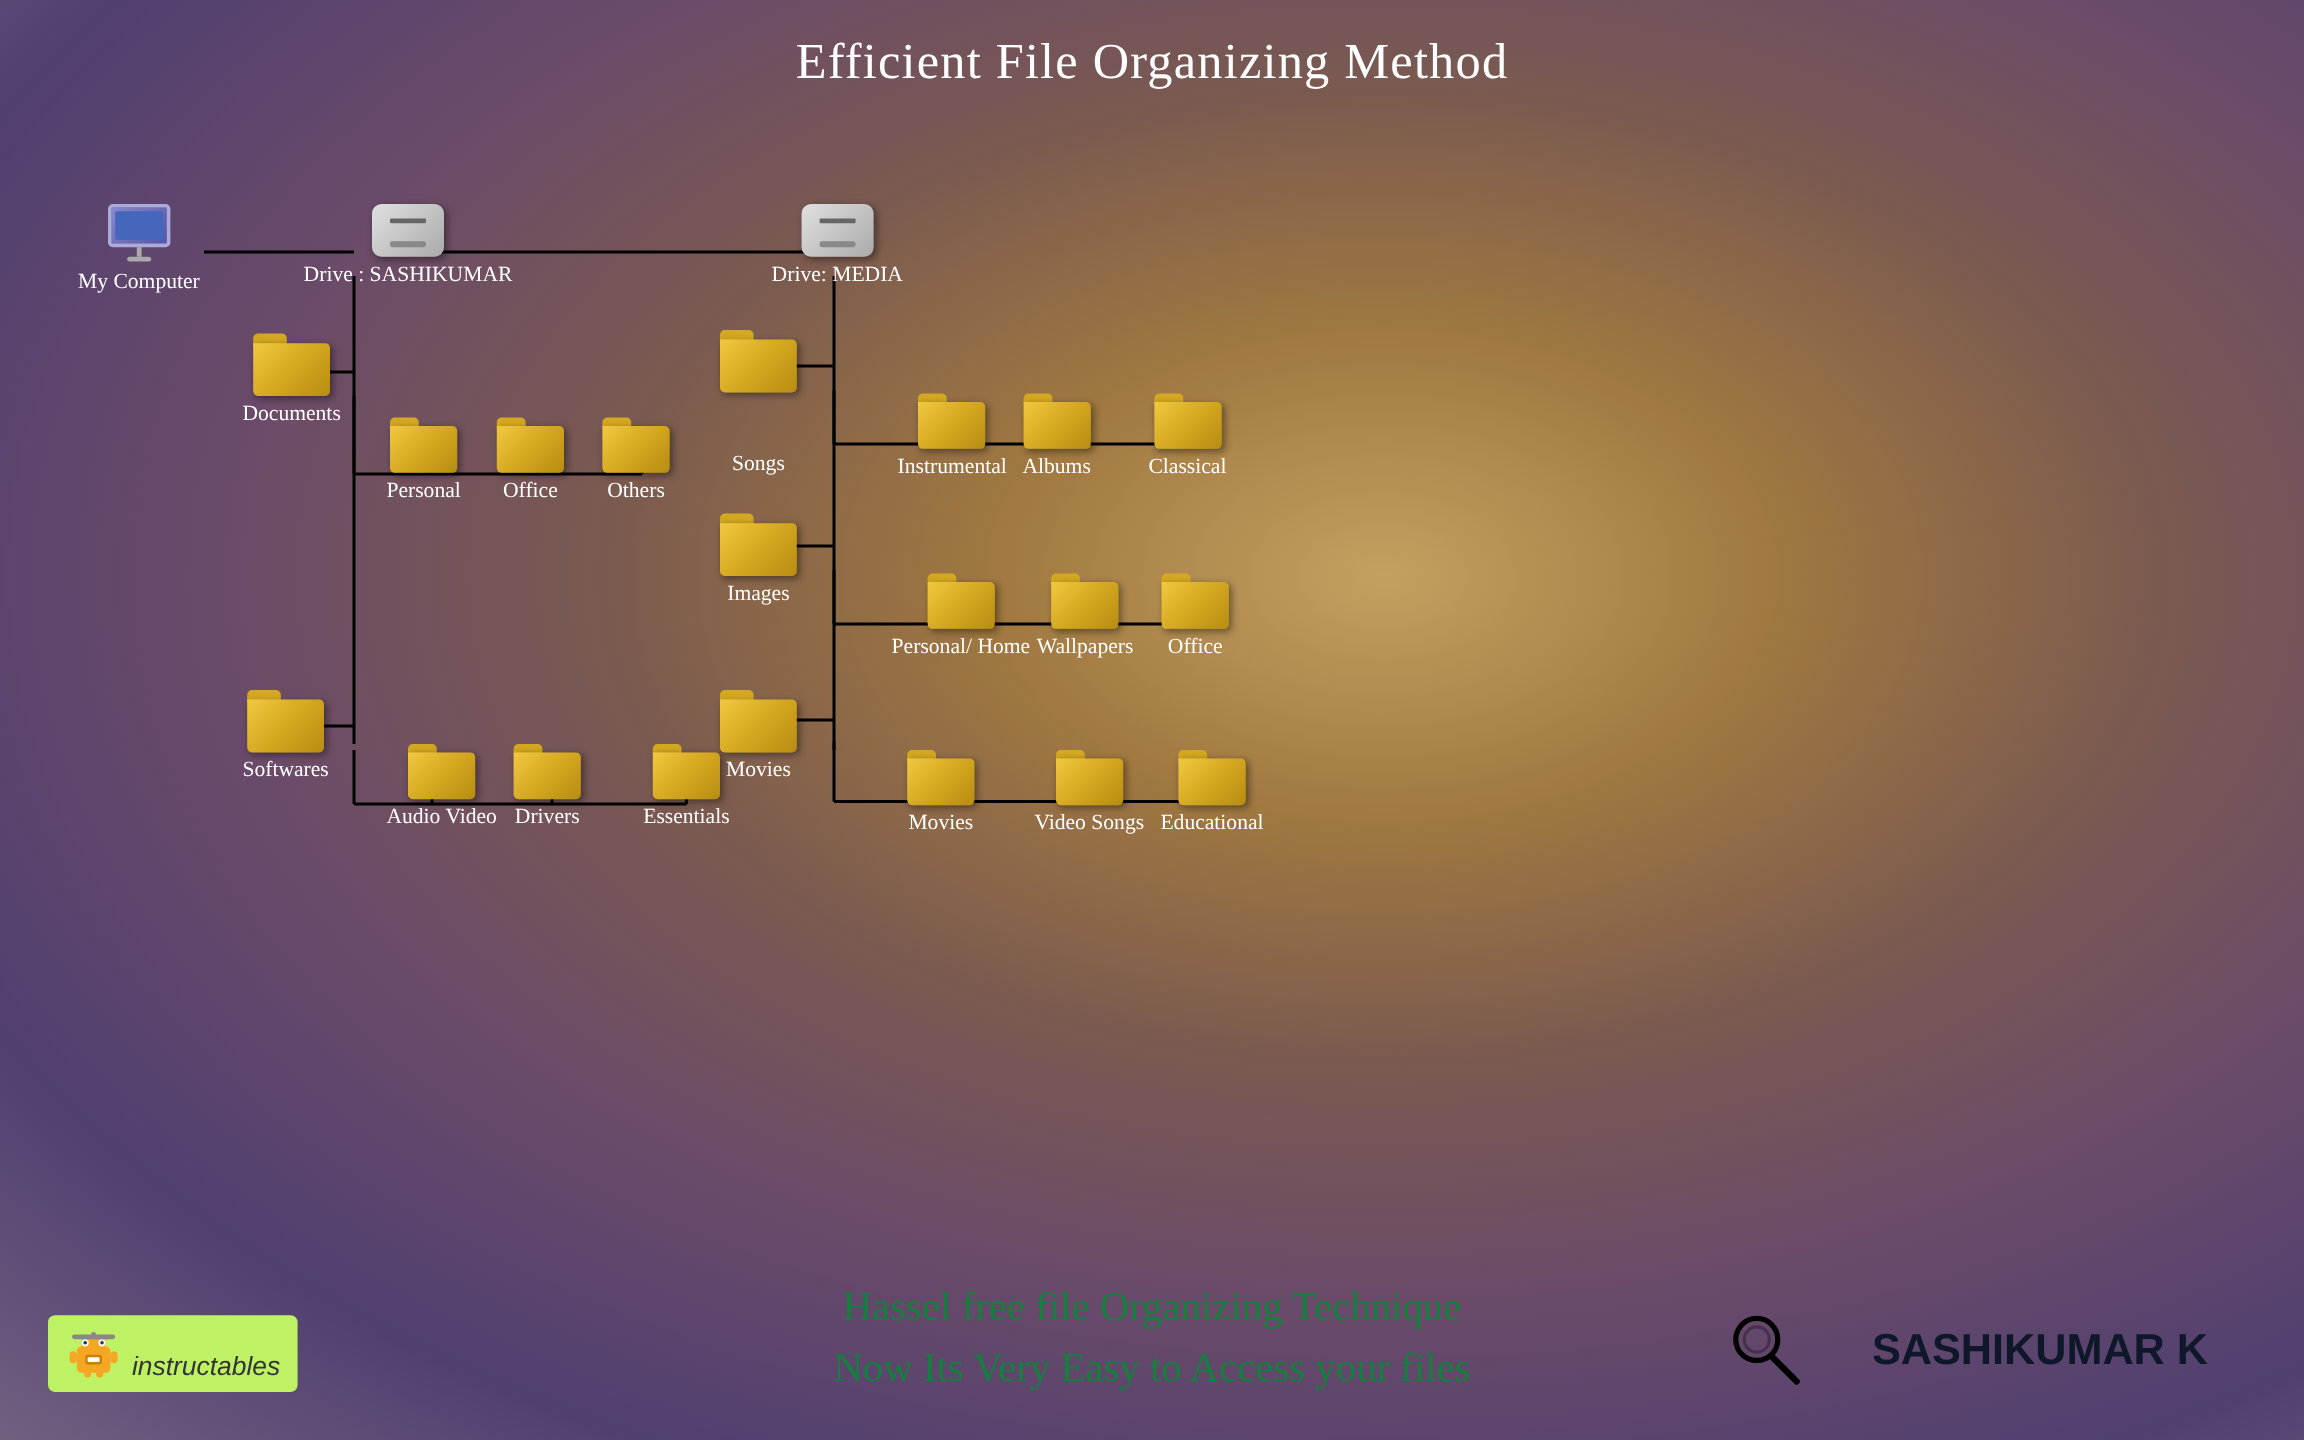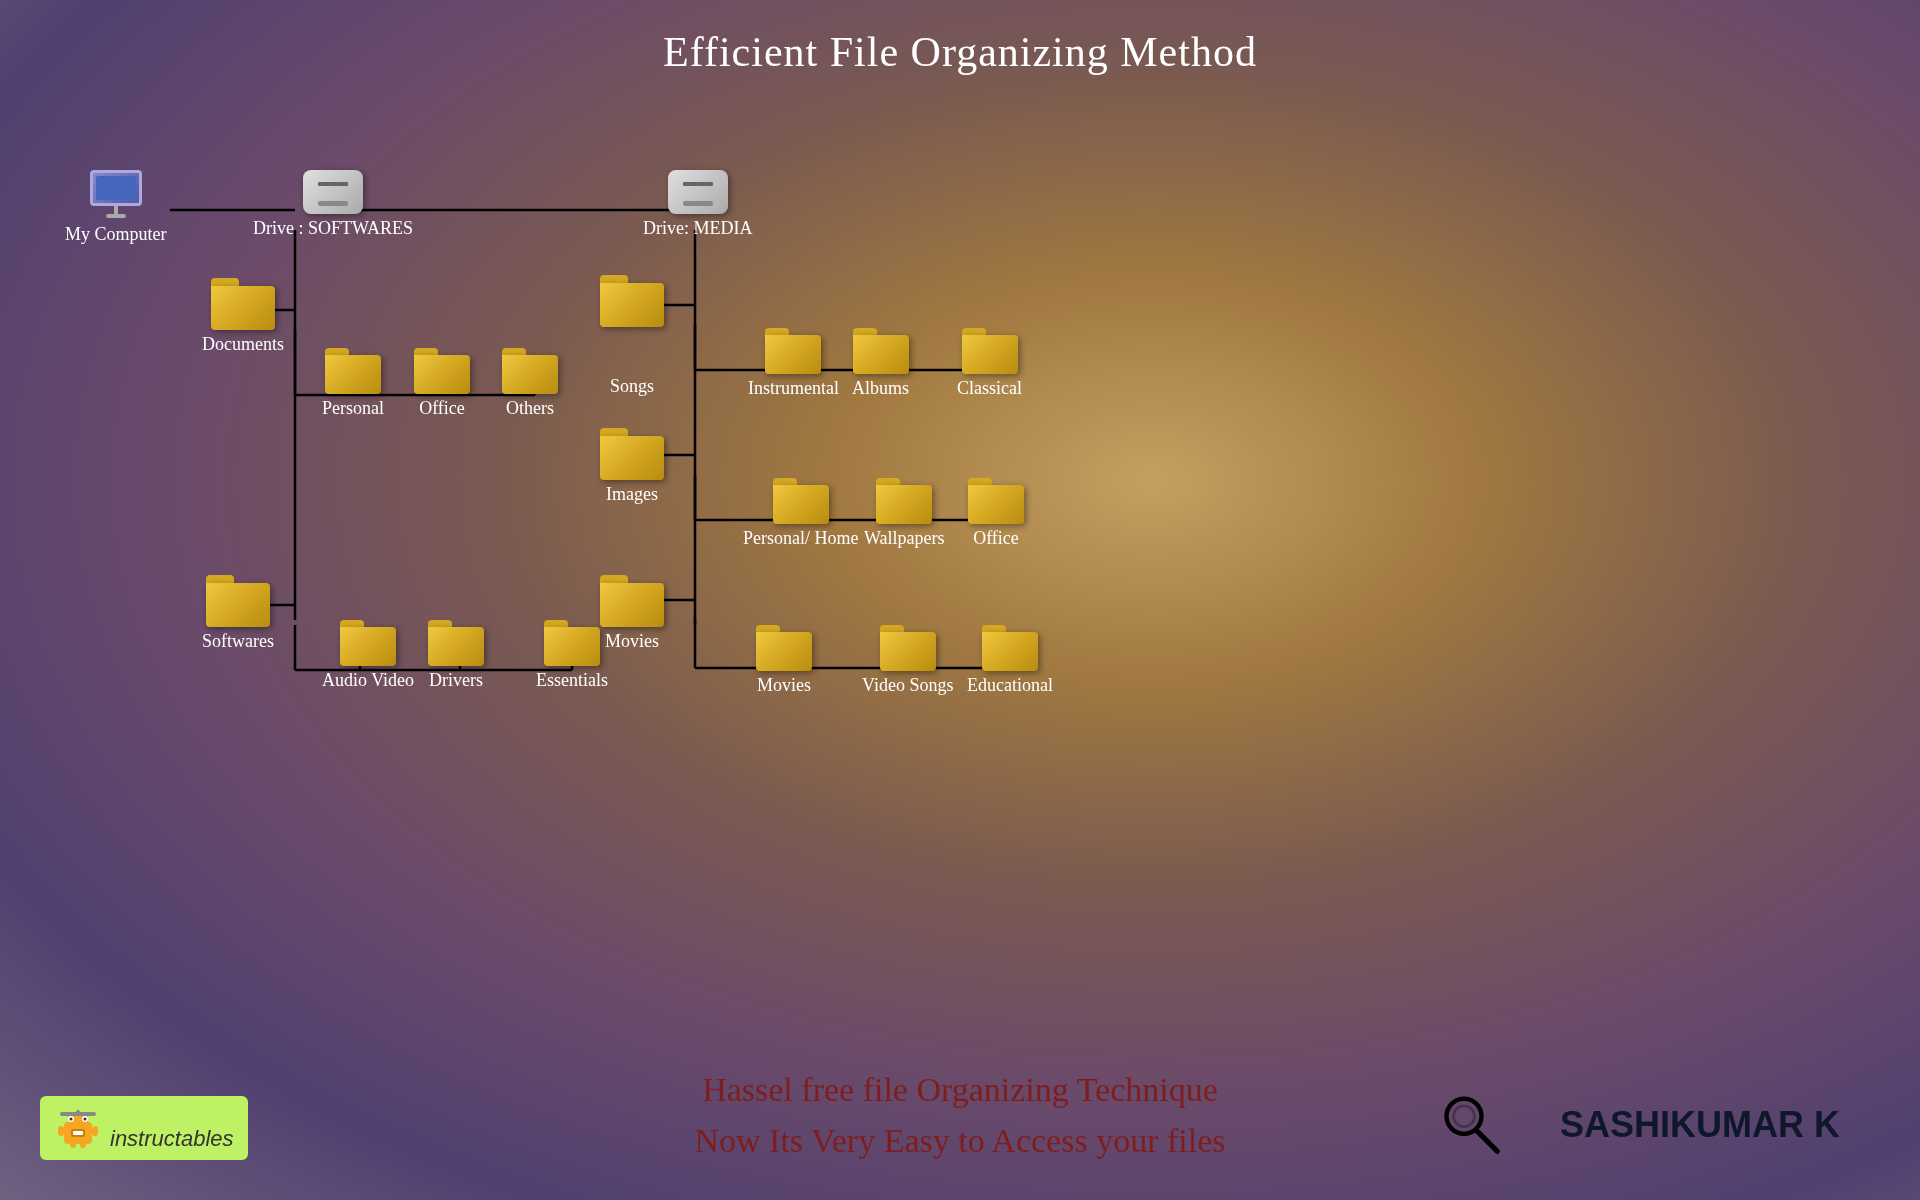--- a/index.html
+++ b/index.html
@@ -160,21 +160,21 @@
       bottom: 0;
       left: 0;
       width: 1920px;
       height: 170px;
       display: flex;
       align-items: center;
       justify-content: center;
     }
 
     .bottom-text {
-      color: #7f1d1d;
+      color: #15803d;
       font-size: 34px;
       text-align: center;
       line-height: 1.5;
     }
 
     .instructables-logo {
       position: absolute;
       bottom: 40px;
       left: 40px;
       display: flex;
@@ -282,21 +282,21 @@
       <div class="monitor-stand"></div>
       <div class="monitor-base"></div>
     </div>
     <span class="node-label">My Computer</span>
   </div>
 
   <div class="node" style="left:253px; top:90px;">
     <div class="drive-icon">
       <div class="drive-slot"></div>
     </div>
-    <span class="node-label">Drive : SOFTWARES</span>
+    <span class="node-label">Drive : SASHIKUMAR</span>
   </div>
 
   <div class="node" style="left:643px; top:90px;">
     <div class="drive-icon">
       <div class="drive-slot"></div>
     </div>
     <span class="node-label">Drive: MEDIA</span>
   </div>
 
   <div class="node" style="left:202px; top:198px;">

